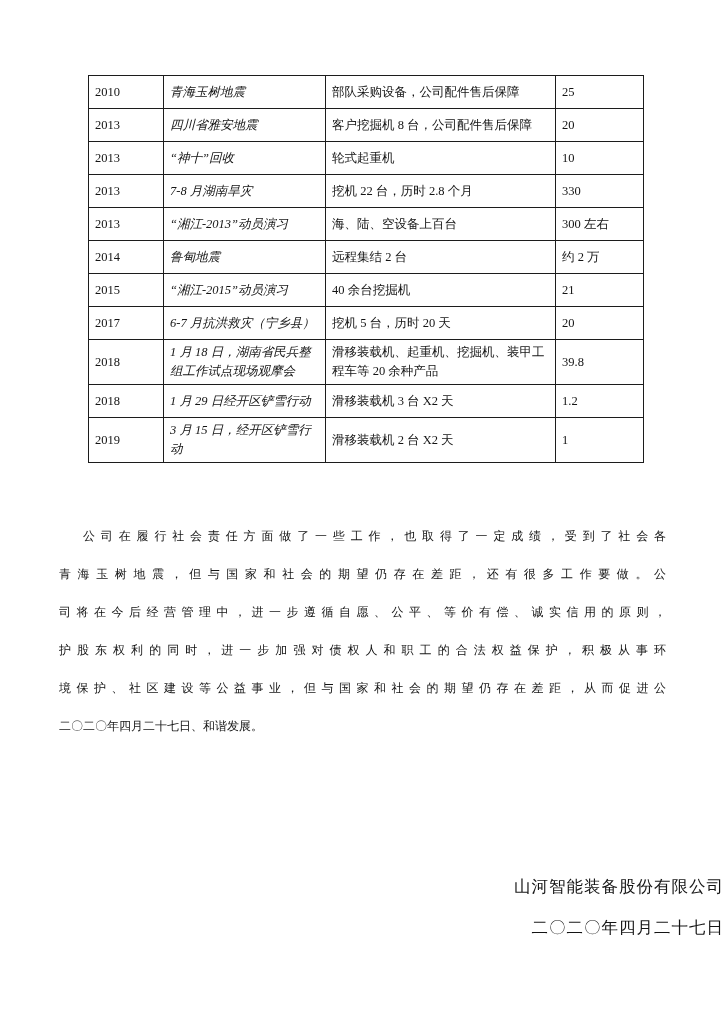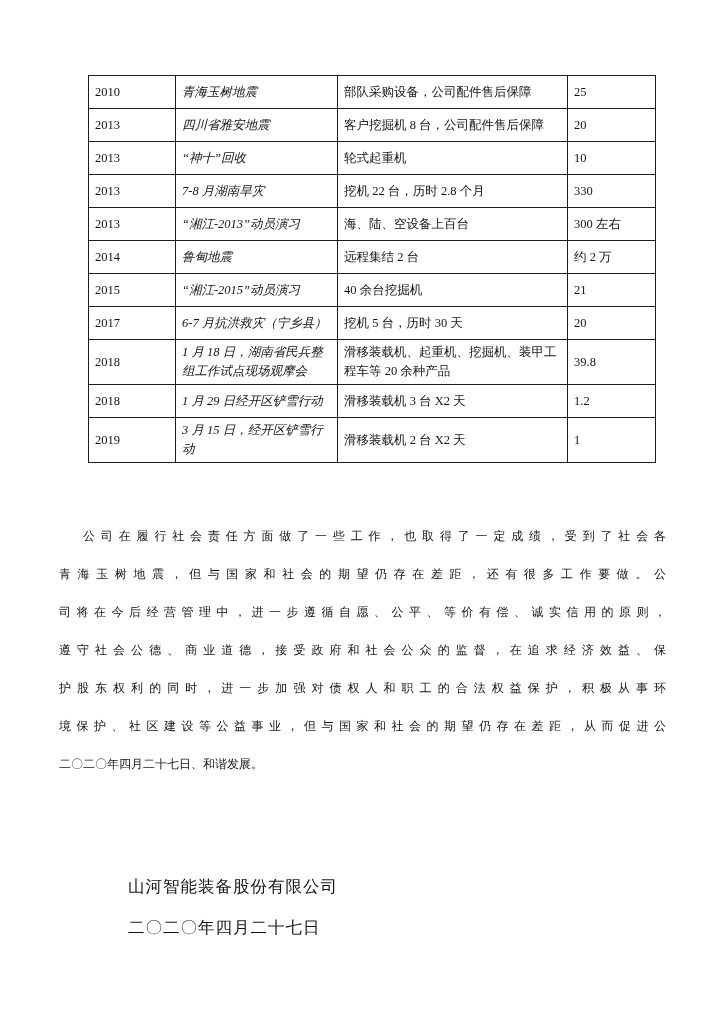--- a/index.html
+++ b/index.html
@@ -28,21 +28,21 @@
     font-size: 12.5px;
     line-height: 19px;
   }
   table.donation td {
     border: 1.5px solid #1c1c1c;
     padding: 3px 5px 3px 6px;
     vertical-align: middle;
     height: 33px;
     word-break: break-all;
   }
-  td.col-year      { width: 87px;  }
+  td.col-year      { width: 75px;  }
   td.col-event     { width: 162px; font-style: italic; }
   td.col-equipment { width: 230px; }
   td.col-amount    { width: 88px;  }
 
   
   .closing {
     position: absolute;
     left: 59px; top: 517px; width: 607px;
     font-size: 12px;
     line-height: 38px;
@@ -52,21 +52,21 @@
     text-align-last: justify;
     white-space: nowrap;
   }
   .para-line.first { text-indent: 2em; }
   .para-line.last  { text-align-last: left; }
 
   
   .signature {
     position: absolute;
     left: 128px; top: 866px; width: 596px;
-    text-align: left;
+    text-align: right;
     font-size: 16.5px;
     line-height: 41px;
   }
   .signature .line { letter-spacing: 1px; }
 </style>
 </head>
 <body>
 
 <div class="page">
 
@@ -111,21 +111,21 @@
           </tr>
           <tr>
             <td class="col-year">2015</td>
             <td class="col-event">“湘江-2015”动员演习</td>
             <td class="col-equipment">40 余台挖掘机</td>
             <td class="col-amount">21</td>
           </tr>
           <tr>
             <td class="col-year">2017</td>
             <td class="col-event">6-7 月抗洪救灾（宁乡县）</td>
-            <td class="col-equipment">挖机 5 台，历时 30 天</td>
+            <td class="col-equipment">挖机 5 台，历时 20 天</td>
             <td class="col-amount">20</td>
           </tr>
           <tr>
             <td class="col-year">2018</td>
             <td class="col-event">1 月 18 日，湖南省民兵整组工作试点现场观摩会</td>
             <td class="col-equipment">滑移装载机、起重机、挖掘机、装甲工程车等 20 余种产品</td>
             <td class="col-amount">39.8</td>
           </tr>
           <tr>
             <td class="col-year">2018</td>
@@ -140,21 +140,20 @@
             <td class="col-amount">1</td>
           </tr>
         </tbody>
     </table>
   </div>
 
   <div class="closing">
       <div class="para-line first">公司在履行社会责任方面做了一些工作，也取得了一定成绩，受到了社会各</div>
       <div class="para-line">青海玉树地震，但与国家和社会的期望仍存在差距，还有很多工作要做。公</div>
       <div class="para-line">司将在今后经营管理中，进一步遵循自愿、公平、等价有偿、诚实信用的原则，</div>
-      <div class="para-line">遵守社会公德、商业道德，接受政府和社会公众的监督，在追求经济效益、保</div>
       <div class="para-line">护股东权利的同时，进一步加强对债权人和职工的合法权益保护，积极从事环</div>
       <div class="para-line">境保护、社区建设等公益事业，但与国家和社会的期望仍存在差距，从而促进公</div>
       <div class="para-line last">二〇二〇年四月二十七日、和谐发展。</div>
     </div>
 
   <div class="signature">
     <div class="line">山河智能装备股份有限公司</div>
     <div class="line">二〇二〇年四月二十七日</div>
   </div>
 

